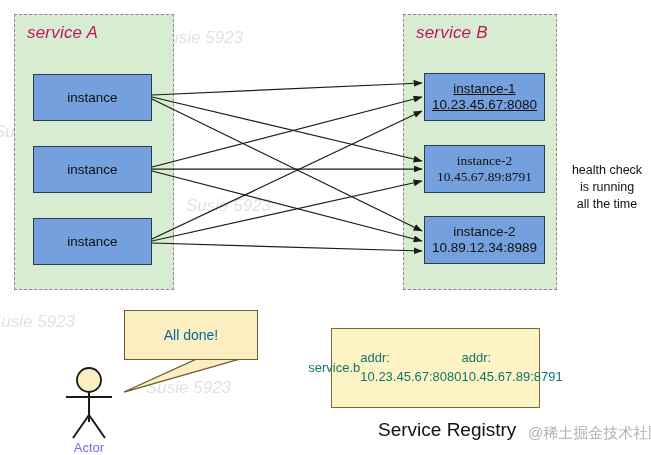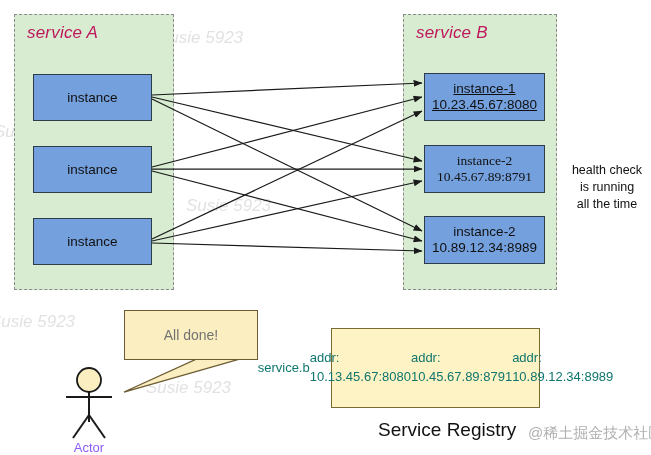--- a/index.html
+++ b/index.html
@@ -70,21 +70,21 @@
   
   .bubble {
     position: absolute;
     background: #fbefc2;
     border: 1.6px solid #6d5c33;
     box-sizing: border-box;
     display: flex;
     align-items: center;
     justify-content: center;
     font-size: 14px;
-    color: #737373;
+    color: #0369a1;
   }
   
   .actor-label {
     position: absolute;
     font-size: 13px;
     color: #8b5cf6;
     text-align: center;
     white-space: nowrap;
   }
   
@@ -204,21 +204,20 @@
   </svg>
 
   <div class="bubble" style="left:124px; top:310px; width:134px; height:50px;">
     <span>All done!</span>
   </div>
 
   <div class="actor-label" style="left:59px; top:440px; width:60px;">Actor</div>
 
   <div class="registry" style="left:331px; top:328px; width:209px; height:80px;">
     <div class="rhead">service.b</div>
-    <div class="raddr">addr: 10.13.45.67:8080</div>
+    <div class="raddr">addr: 10.23.45.67:8080</div>
     <div class="raddr">addr: 10.45.67.89:8791</div>
-    <div class="raddr">addr: 10.89.12.34:8989</div>
   </div>
   <div class="registry-caption" style="left:378px; top:419px;">Service Registry</div>
 
   <div class="wm-brand" style="left:528px; top:424px;">@稀土掘金技术社区</div>
 
 </div>
 
 </body></html>

